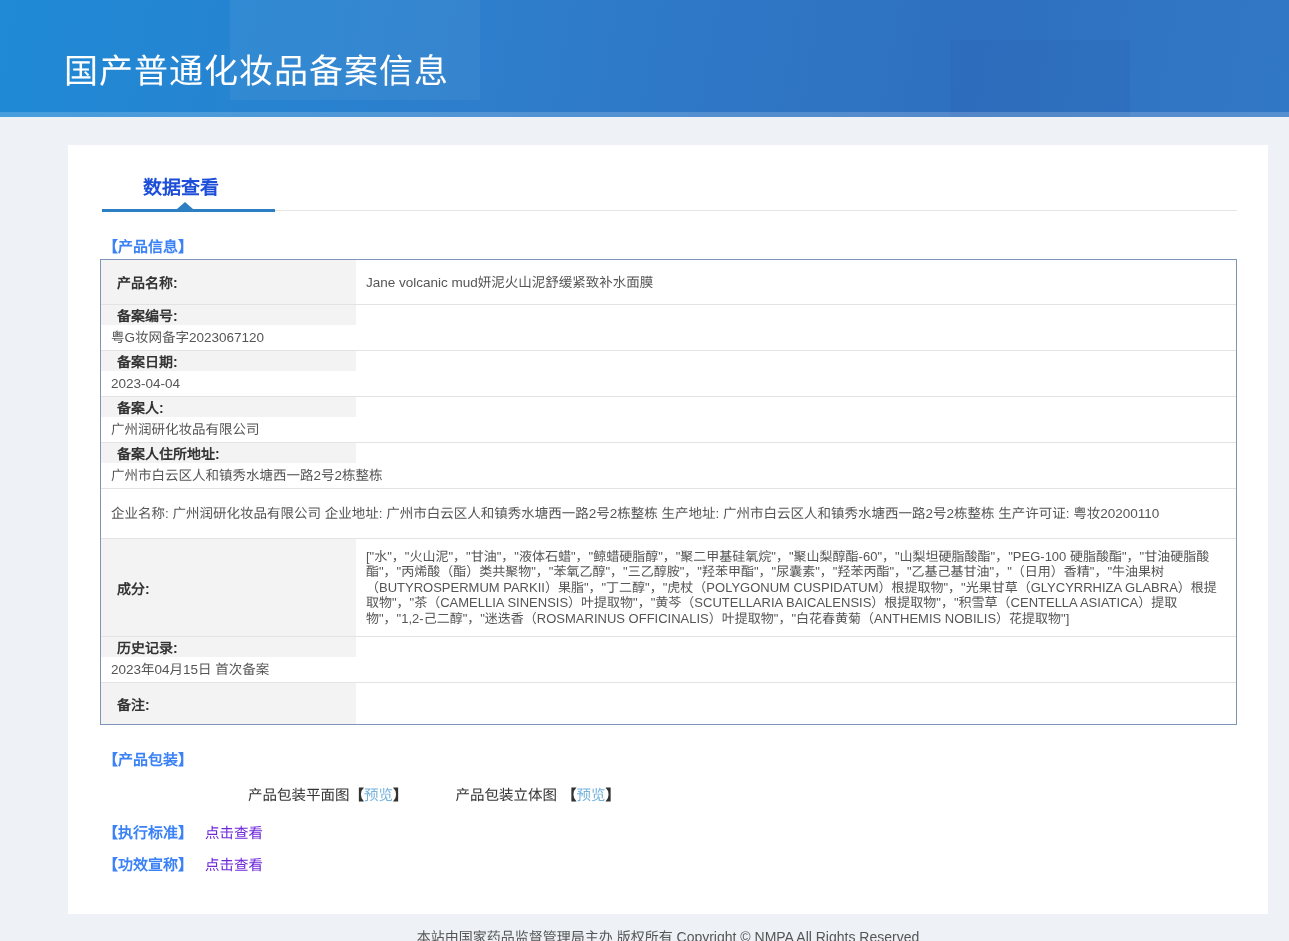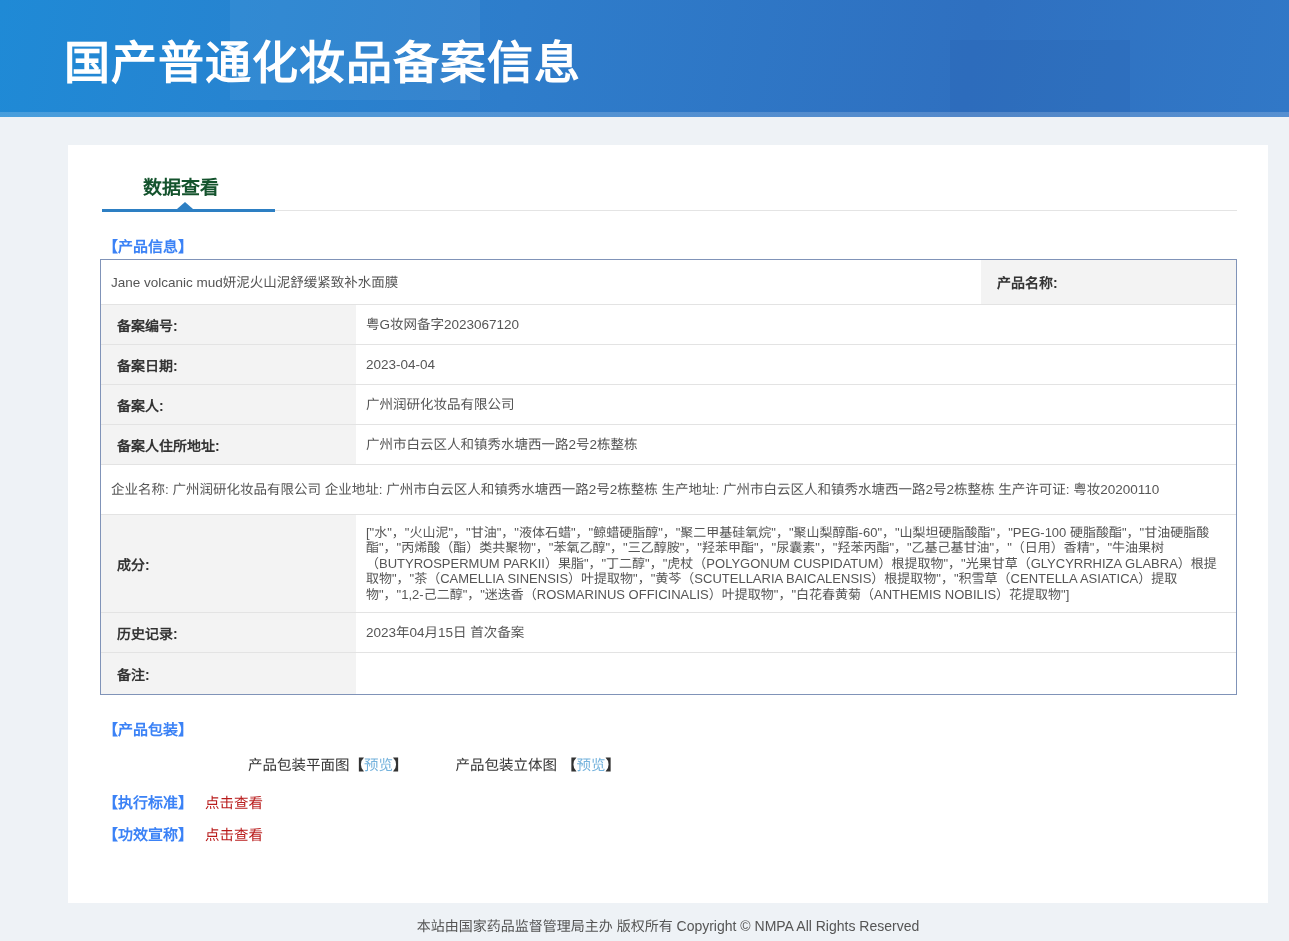--- a/index.html
+++ b/index.html
@@ -30,44 +30,44 @@
     position: absolute; left: 950px; top: 40px; width: 180px; height: 80px;
     background: rgba(20,60,140,0.08);
   }
   .banner::after {
     content: "";
     position: absolute; left: 0; bottom: 0; width: 100%; height: 5px;
     background: rgba(255,255,255,0.18);
   }
   .banner-title {
     position: absolute;
-    left: 64px; top: 26px;
-    font-size: 46px;
-    font-weight: bold;
+    left: 64px; top: 44px;
+    font-size: 34px;
+    font-weight: normal;
     color: #ffffff;
     letter-spacing: 1px;
   }
 
   
   .card {
     width: 1200px;
     min-height: 758px;
     margin: 28px 0 0 68px;
     background: #ffffff;
     padding-bottom: 40px;
   }
 
   
   .tabbar { padding-top: 30px; }
   .tab {
     display: inline-block;
     margin-left: 75px;
     font-size: 19px;
     font-weight: bold;
-    color: #14532d;
+    color: #1d4ed8;
     cursor: pointer;
     line-height: 26px;
   }
   .tab-rule {
     position: relative;
     margin-top: 8px;
     height: 3px;
     width: 1169px;
   }
   .tab-rule-active {
@@ -120,38 +120,38 @@
   .cell.value {
     flex: 1;
     padding: 4px 12px 4px 10px;
     display: flex;
     align-items: center;
     font-size: 13.5px;
     color: #555555;
     line-height: 17px;
   }
   .row.r1  { min-height: 44px; }
-  .row.r2, .row.r3, .row.r4, .row.r5, .row.r8, .row.r9 { min-height: 40px; }
+  .row.r2, .row.r3, .row.r4, .row.r5, .row.r8, .row.r9 { min-height: 40px; flex-direction: column; }
   .row.r6  { min-height: 50px; }
   .row.r7  { min-height: 98px; }
   .row.r7 .cell.value { font-size: 13px; line-height: 15.5px; }
   .row.r10 { min-height: 42px; }
 
   
   .packaging-line {
     margin: 15px 0 0 180px;
     font-size: 14.5px;
     color: #333;
     display: flex;
     align-items: center;
   }
   .pkg-item2 { margin-left: 48px; }
   .pkg-space { display: inline-block; width: 5px; }
   .link {
-    color: #b91c1c;
+    color: #6d28d9;
     text-decoration: none;
     cursor: pointer;
     font-size: 14.5px;
   }
   .link.preview { color: #74b2dc; }
   .bracket { color: #333; font-weight: bold; }
 
   .action-line {
     margin: 20px 0 0 35px;
     font-size: 15px;
@@ -190,22 +190,22 @@
         <div class="tab-rule-active"></div>
         <div class="tab-arrow"></div>
         <div class="tab-rule-rest"></div>
       </div>
     </div>
 
     <div class="section-title">【产品信息】</div>
 
     <div class="info-table">
       <div class="row r1">
+        <div class="cell label">产品名称:</div>
         <div class="cell value">Jane volcanic mud妍泥火山泥舒缓紧致补水面膜</div>
-        <div class="cell label">产品名称:</div>
       </div>
       <div class="row r2">
         <div class="cell label">备案编号:</div>
         <div class="cell value">粤G妆网备字2023067120</div>
       </div>
       <div class="row r3">
         <div class="cell label">备案日期:</div>
         <div class="cell value">2023-04-04</div>
       </div>
       <div class="row r4">

